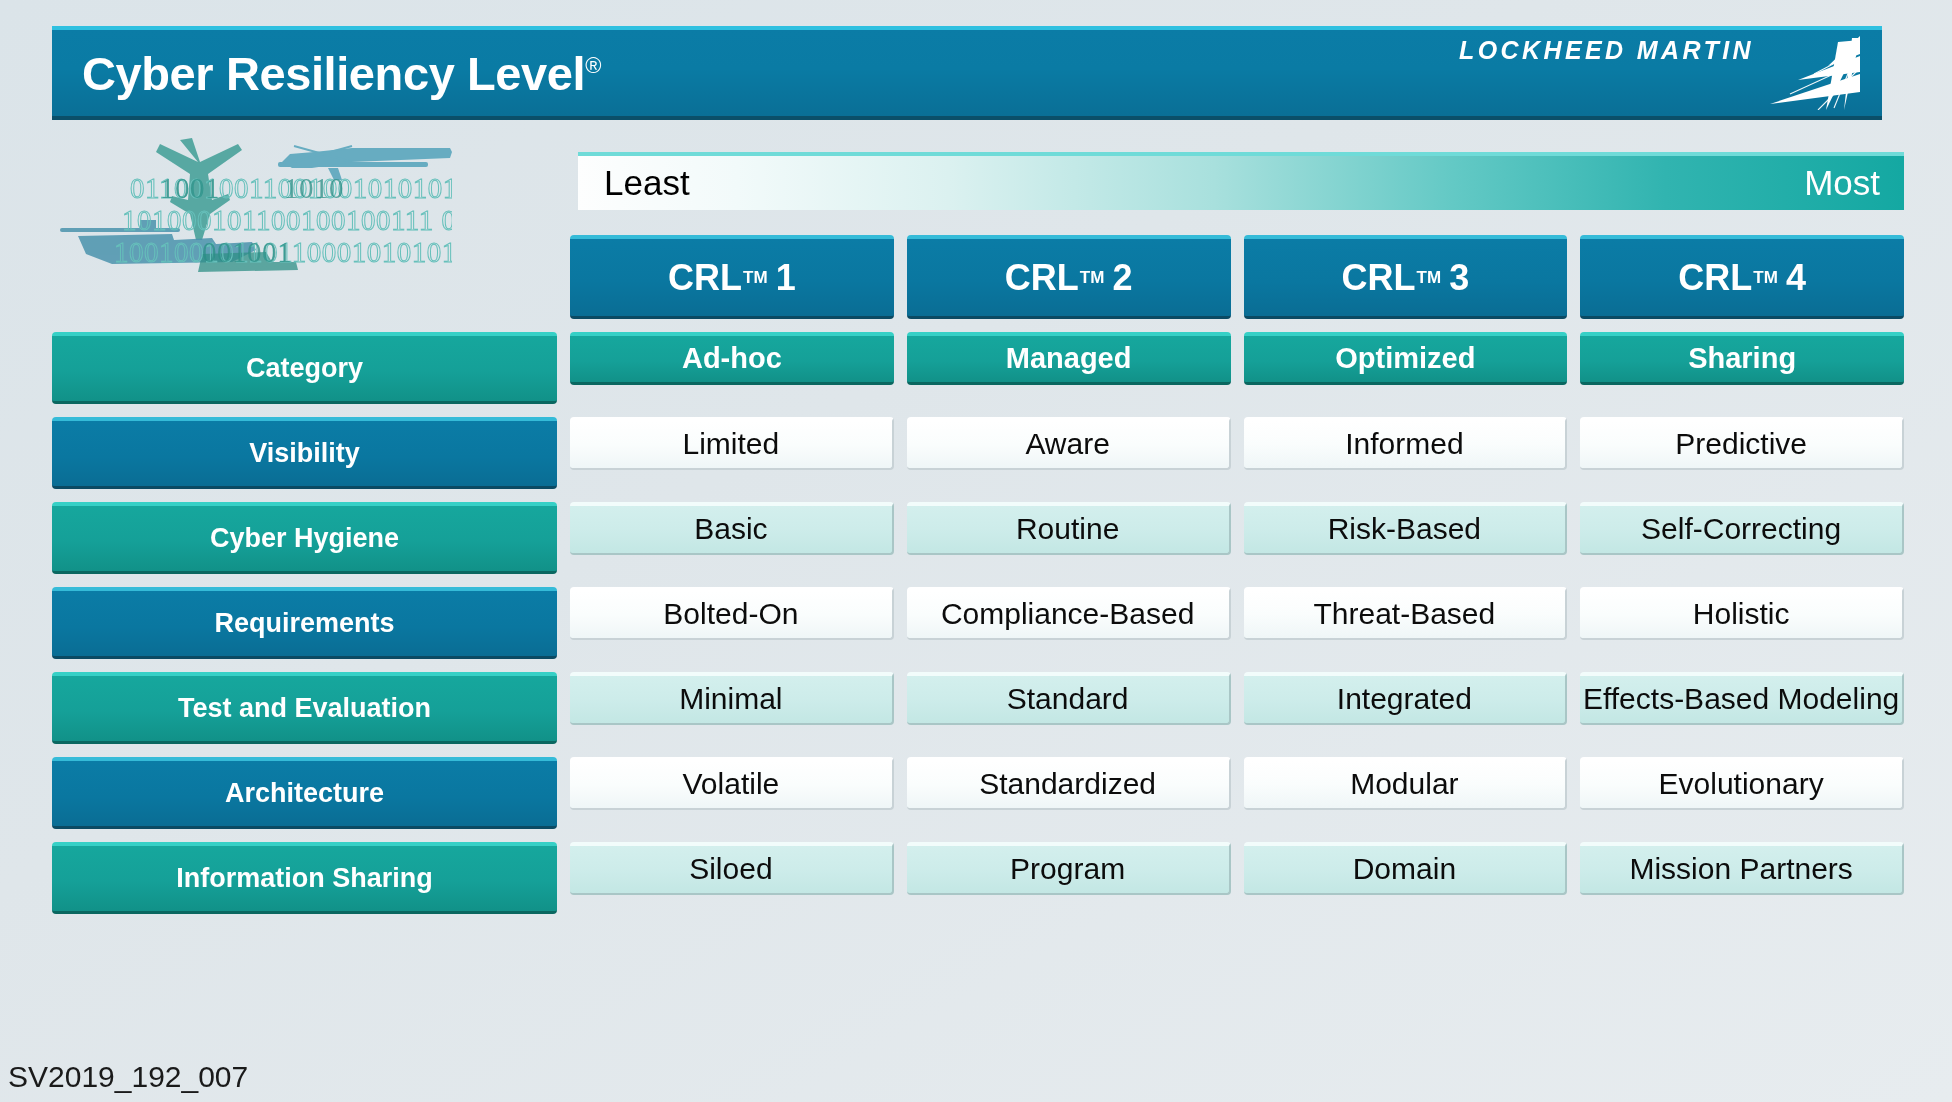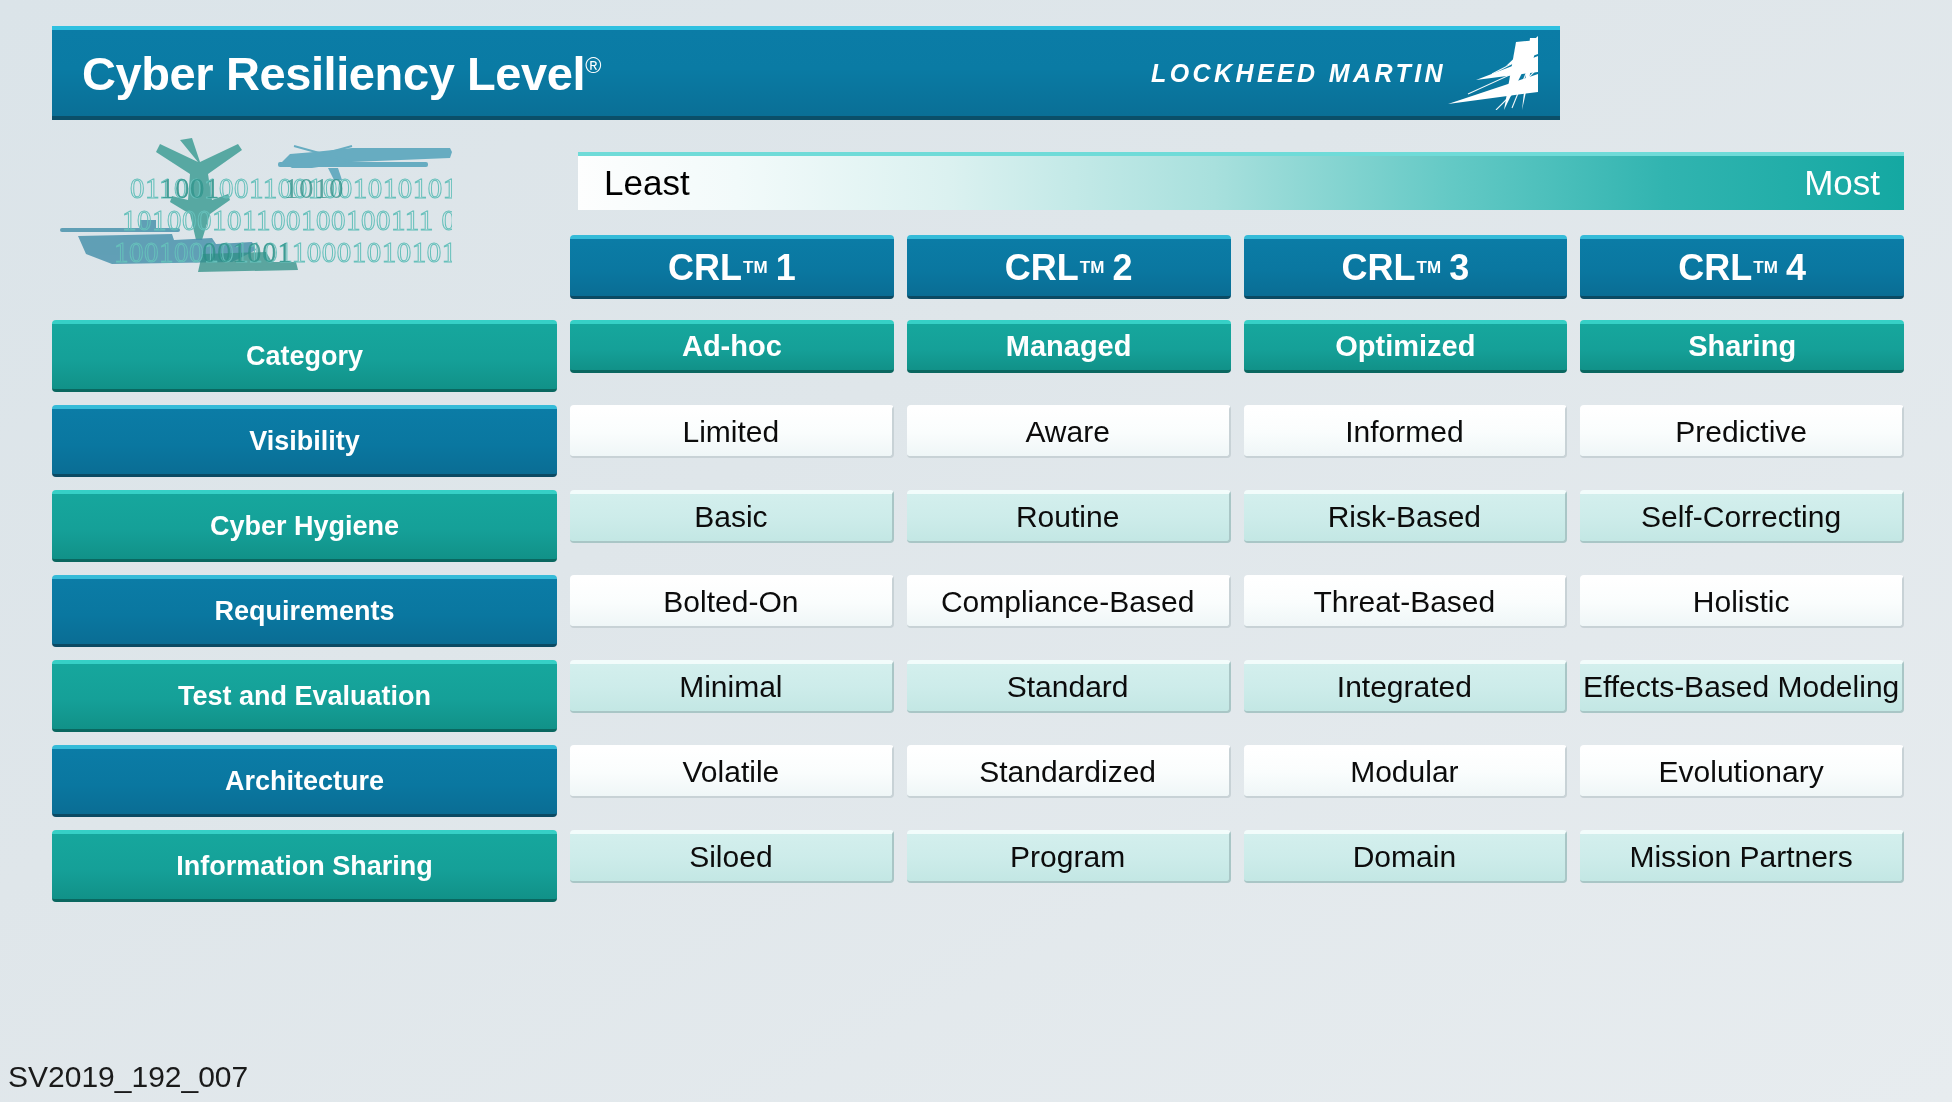--- a/index.html
+++ b/index.html
@@ -13,21 +13,21 @@
     font-family: "Liberation Sans", sans-serif;
     overflow: hidden;
     position: relative;
   }
 
   
   .title-bar {
     position: absolute;
     left: 52px;
     top: 26px;
-    width: 1508px;
+    width: 1830px;
     height: 94px;
     background: linear-gradient(180deg, #0b7ca6 0%, #0a7ba4 45%, #0a6f96 100%);
     border-top: 4px solid #2fc0e0;
     border-bottom: 4px solid #0b4f69;
     box-sizing: border-box;
     display: flex;
     align-items: center;
     justify-content: space-between;
     padding: 0 26px 0 30px;
   }
@@ -40,21 +40,22 @@
   }
   .title-text sup {
     font-size: 22px;
     vertical-align: super;
     font-weight: normal;
   }
 
   
   .lm-logo {
     display: flex;
-    align-items: center;
+    align-items: flex-start;
+    gap: 14px;
     margin-right: -4px;
   }
   .lm-word {
     color: #ffffff;
     font-size: 25px;
     font-weight: bold;
     font-style: italic;
     letter-spacing: 3.4px;
     white-space: nowrap;
     font-family: "Liberation Sans", sans-serif;
@@ -131,21 +132,21 @@
   .value-cell {
     flex: 1 1 0;
     height: 53px;
     font-size: 30px;
     color: #0c0c0c;
   }
 
   
   .row-header .label-cell { visibility: hidden; }
   .row-header .value-cell {
-    height: 64px;
+    height: 84px;
     background: linear-gradient(180deg, #0b7ca6 0%, #0a77a0 55%, #0a6d94 100%);
     border-top: 4px solid #35bbd8;
     border-bottom: 3px solid #0b4a63;
     color: #ffffff;
     font-size: 36px;
     font-weight: bold;
   }
   .row-header .value-cell sup {
     font-size: 17px;
     vertical-align: super;

